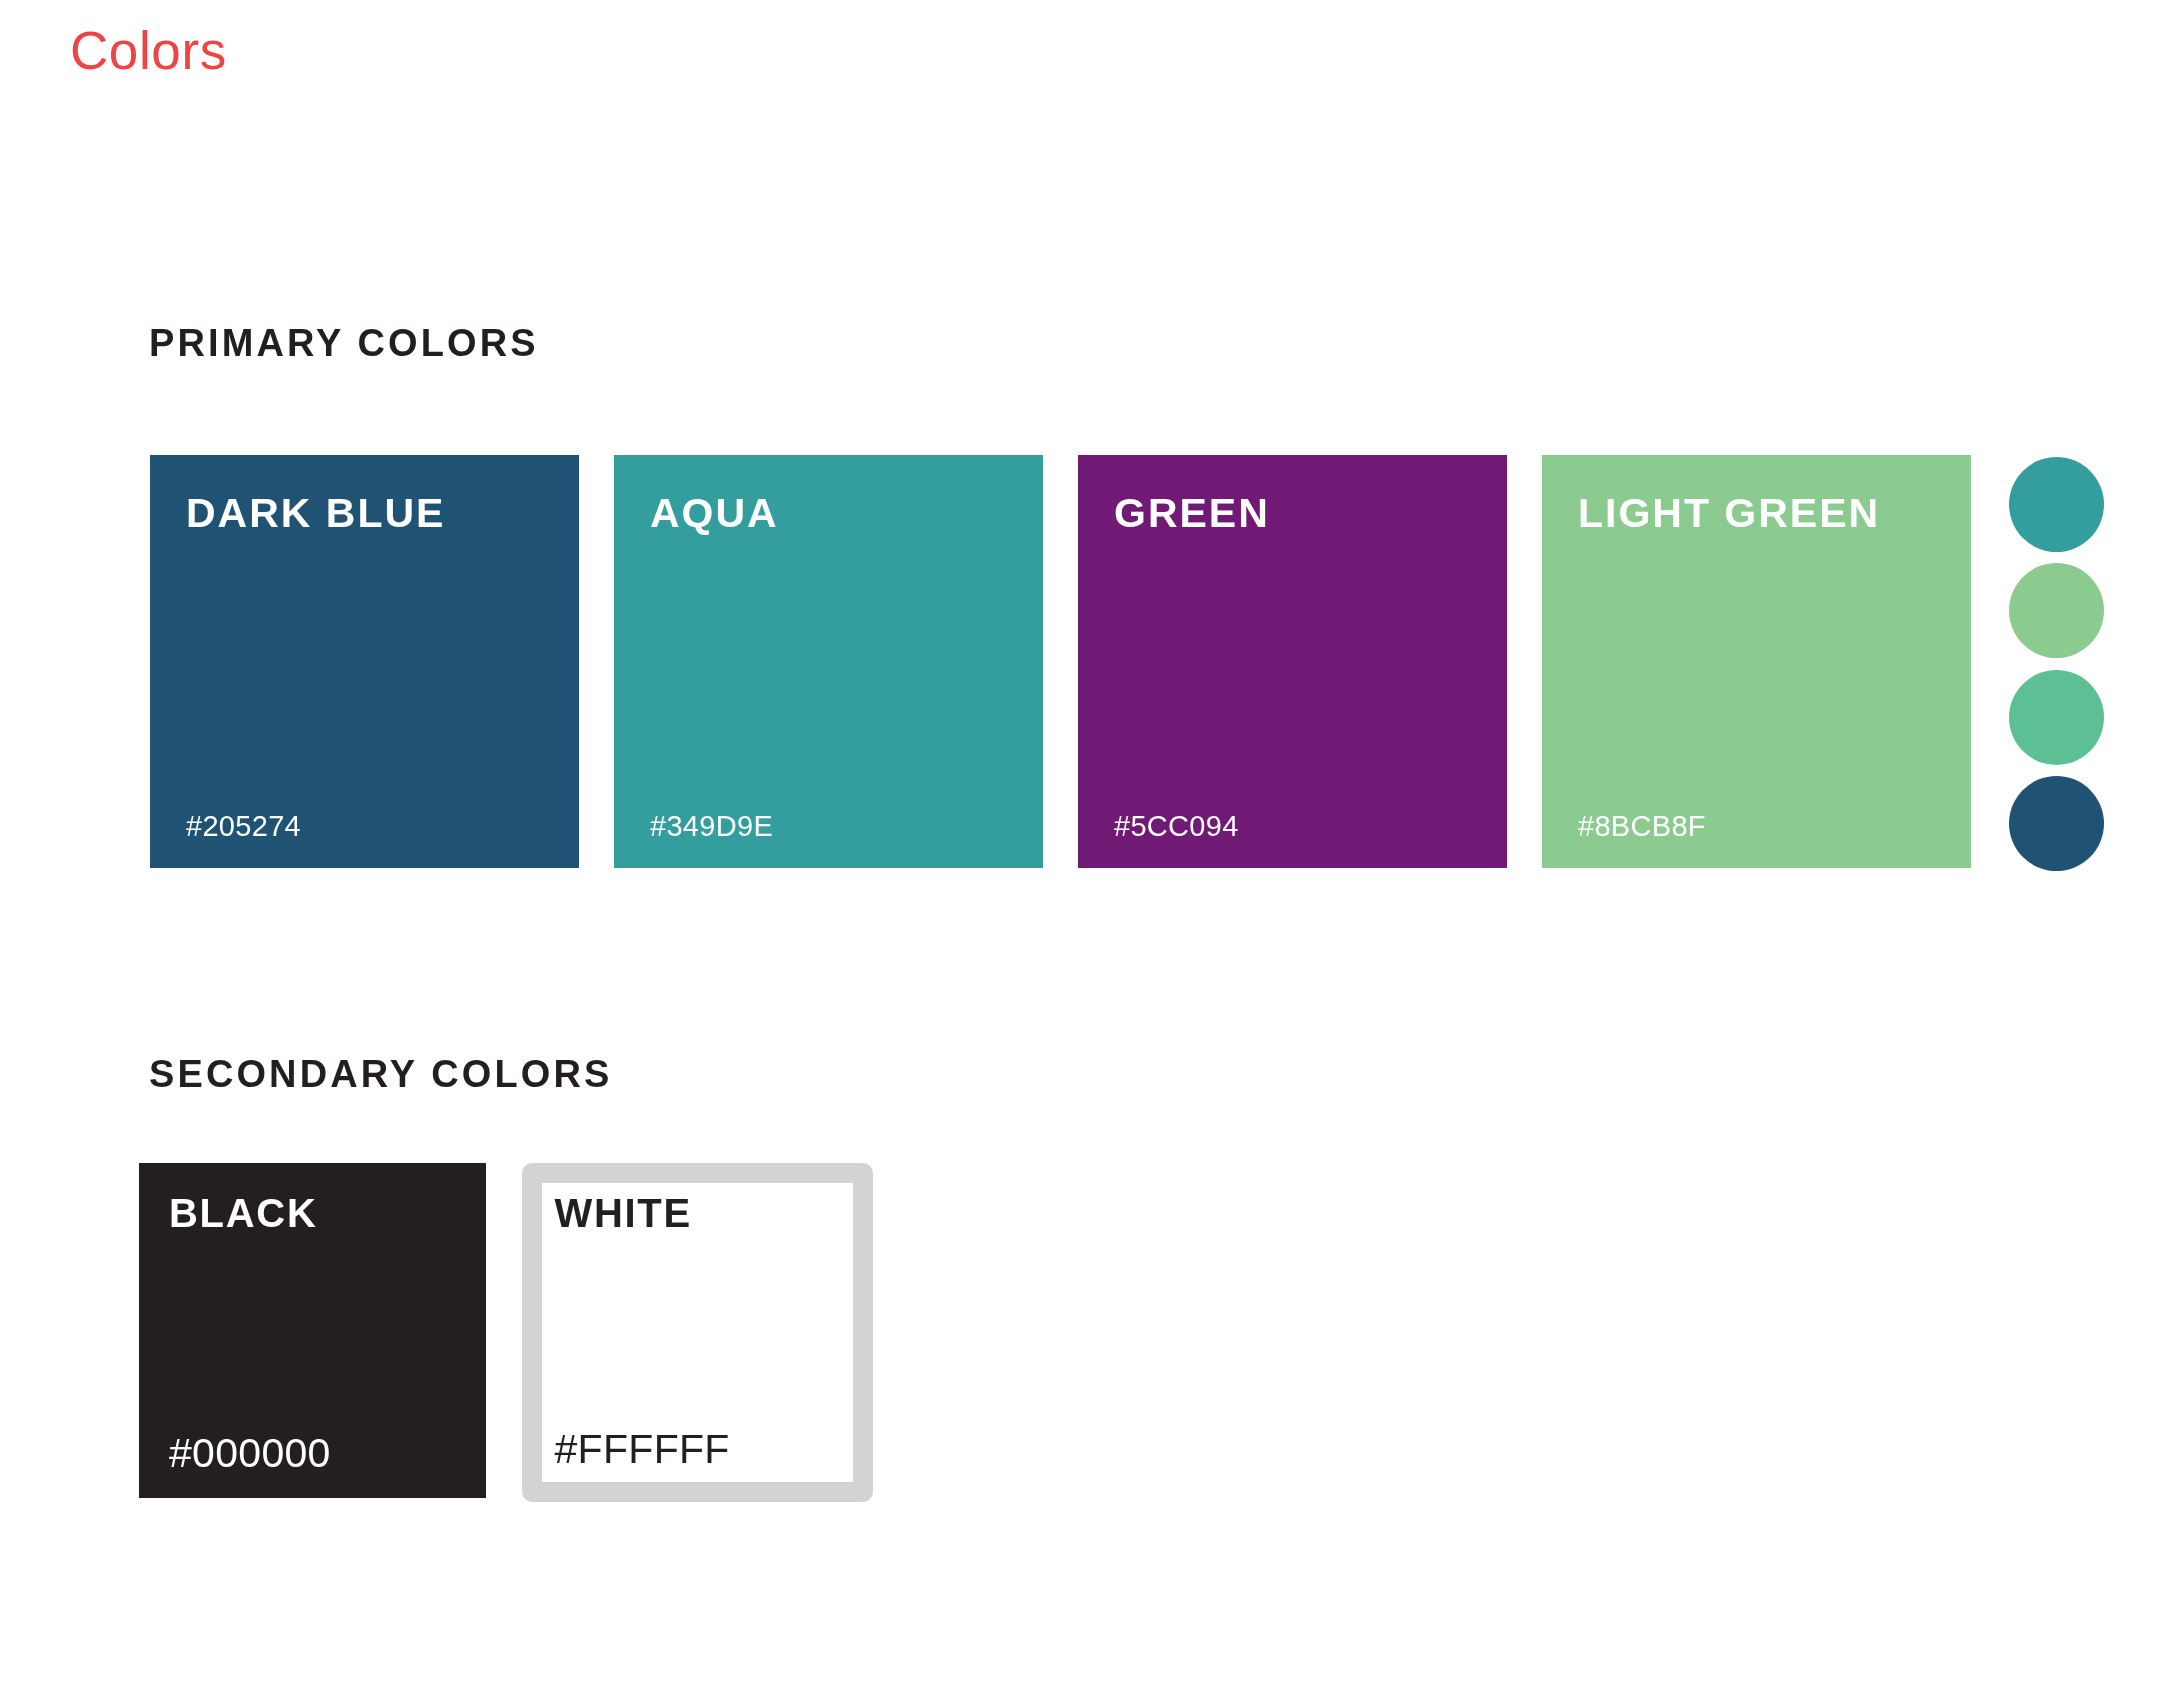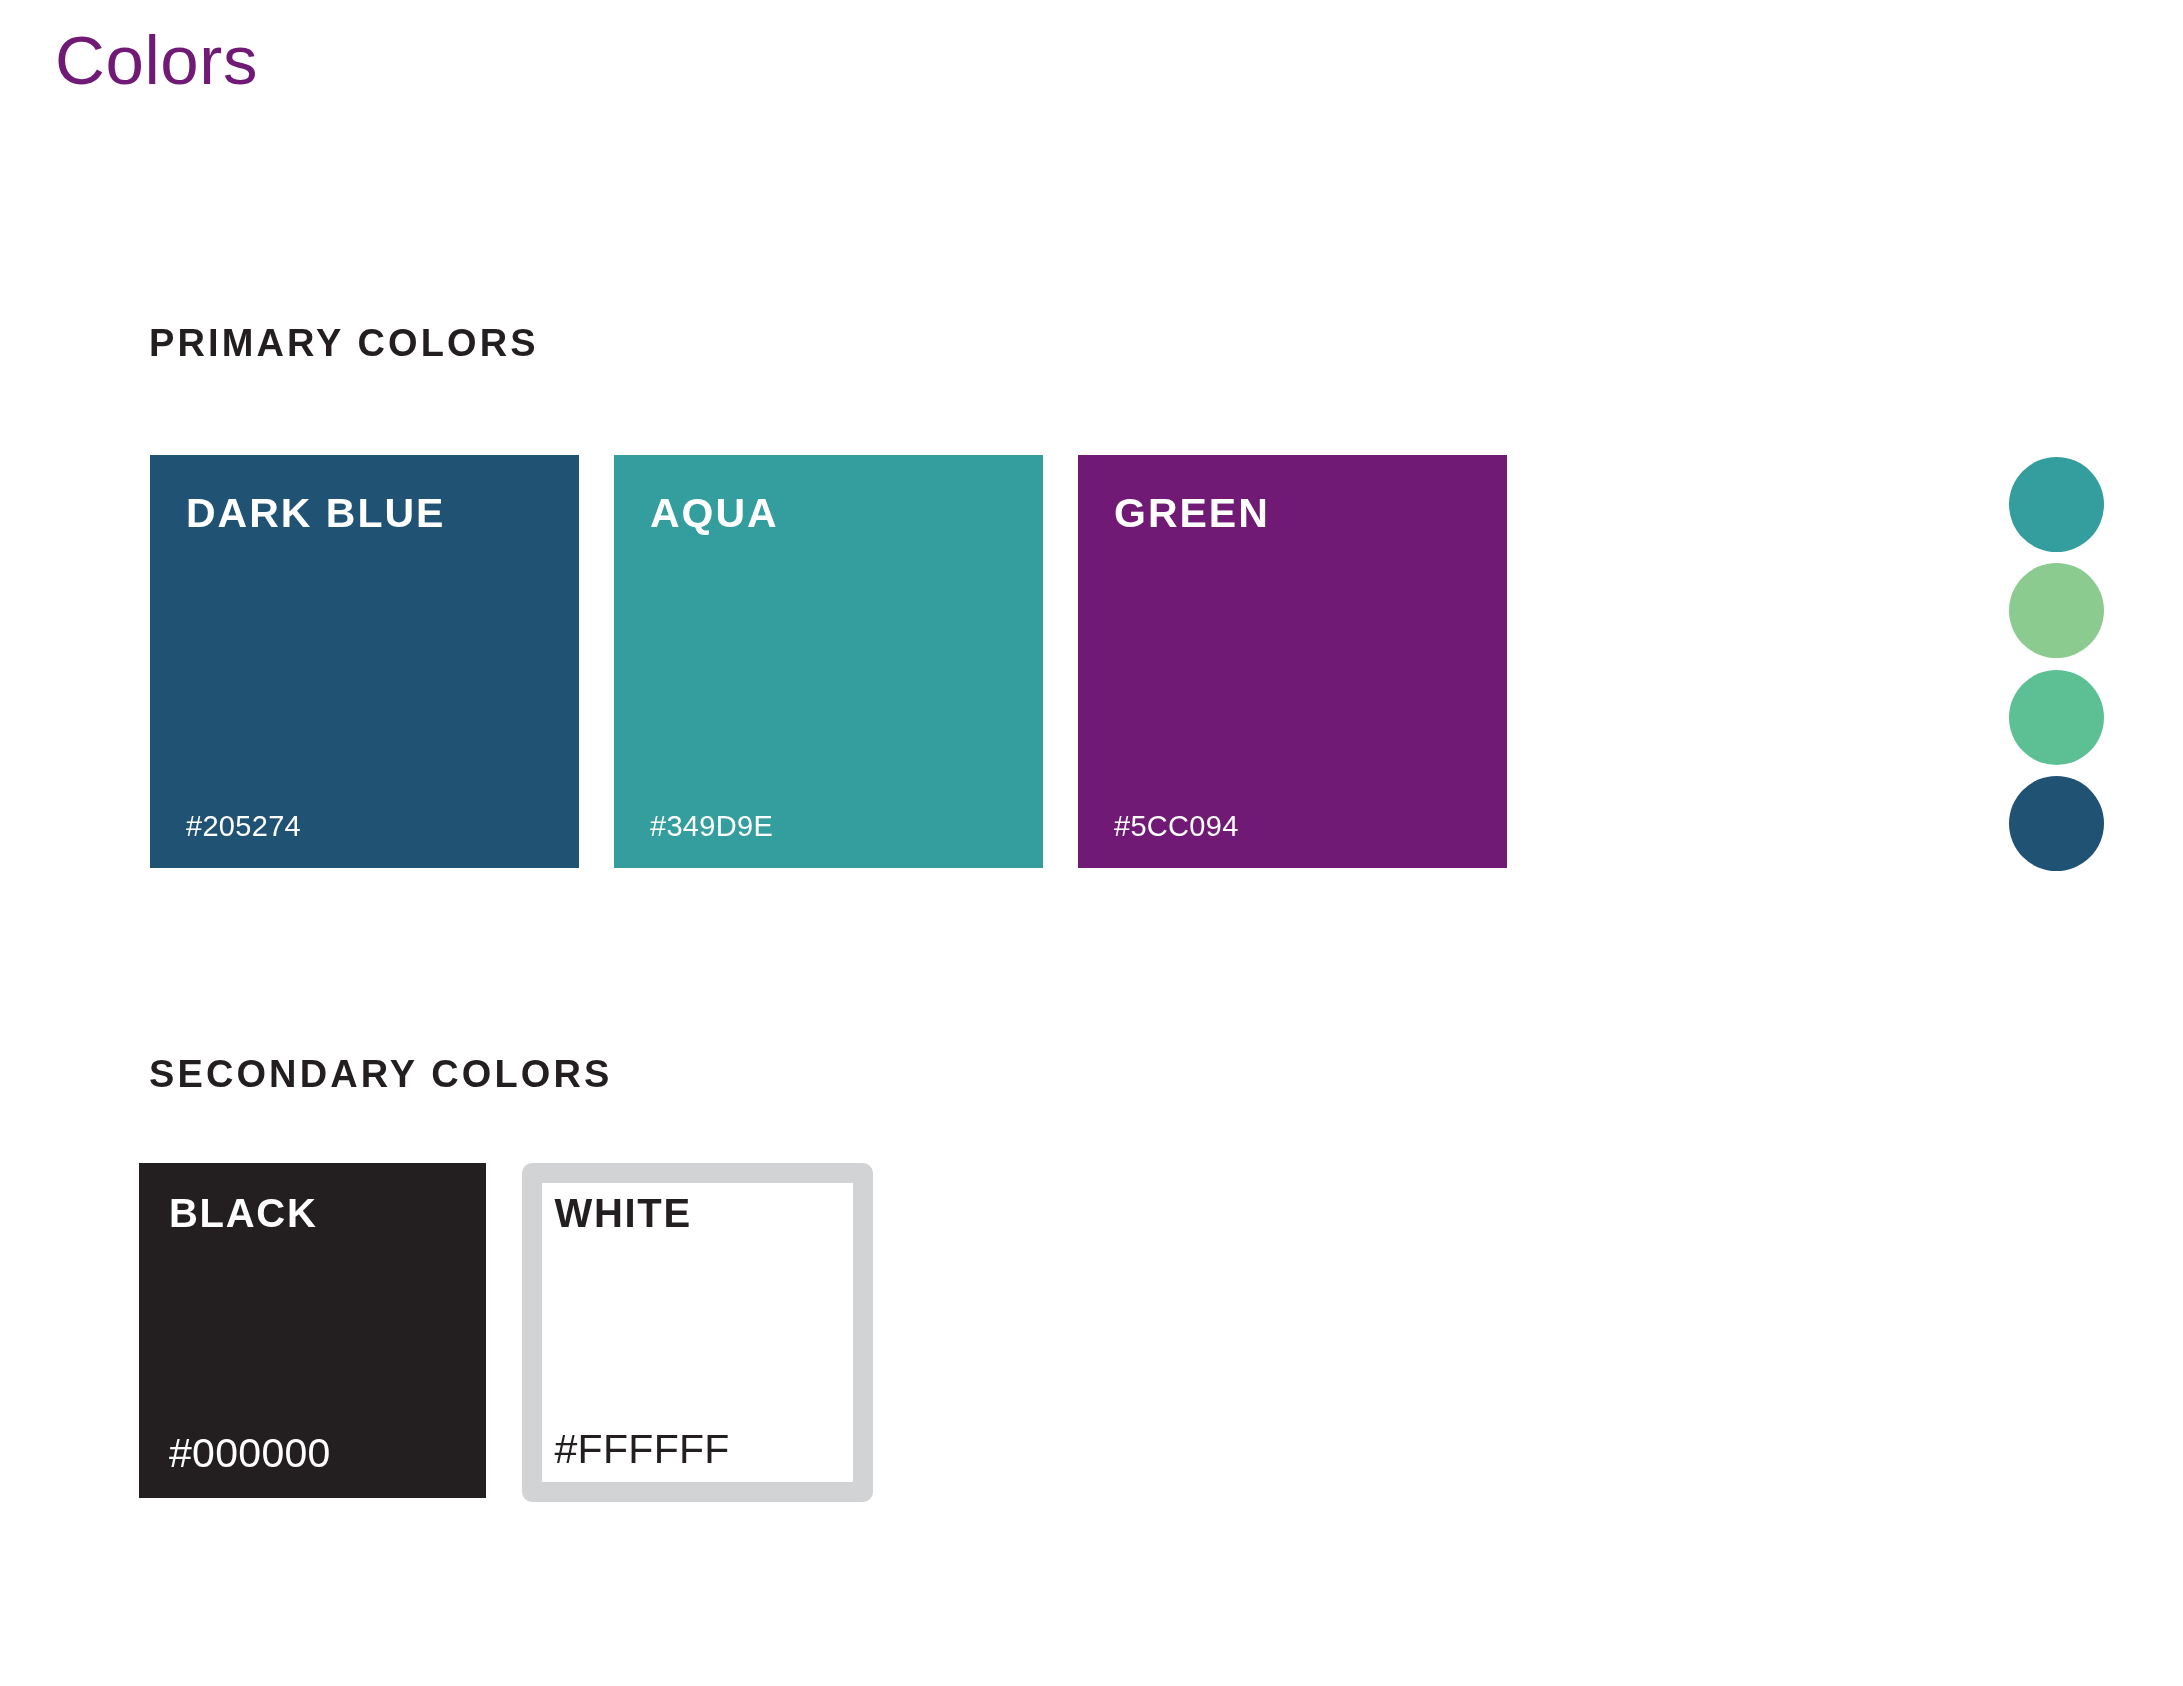--- a/index.html
+++ b/index.html
@@ -12,26 +12,26 @@
     height: 1687px;
     position: relative;
     overflow: hidden;
     font-family: "Liberation Sans", sans-serif;
     -webkit-font-smoothing: antialiased;
   }
 
   
   .page-title {
     position: absolute;
-    left: 55px;
+    left: 70px;
     top: 18px;
-    font-size: 69px;
+    font-size: 53px;
     font-weight: 300;
     letter-spacing: 0.6px;
-    color: #701a75;
+    color: #ef4444;
     line-height: 1.25;
     white-space: nowrap;
   }
 
   
   .section-heading {
     position: absolute;
     font-size: 38px;
     font-weight: 700;
     letter-spacing: 3.1px;
@@ -169,20 +169,24 @@
   <div class="swatch" style="background: rgb(52, 157, 158);">
     <span class="swatch-name">AQUA</span>
     <span class="swatch-hex">#349D9E</span>
   </div>
 
   <div class="swatch" style="background: #701a75;">
     <span class="swatch-name">GREEN</span>
     <span class="swatch-hex">#5CC094</span>
   </div>
 
+  <div class="swatch" style="background: rgb(139, 203, 143);">
+    <span class="swatch-name">LIGHT GREEN</span>
+    <span class="swatch-hex">#8BCB8F</span>
+  </div>
 
 </div>
 
 <div class="circle-stack">
   <span class="dot" style="background: rgb(52, 157, 158);"></span>
   <span class="dot" style="background: rgb(139, 203, 143);"></span>
   <span class="dot" style="background: rgb(92, 192, 148);"></span>
   <span class="dot" style="background: rgb(32, 82, 116);"></span>
 </div>
 

